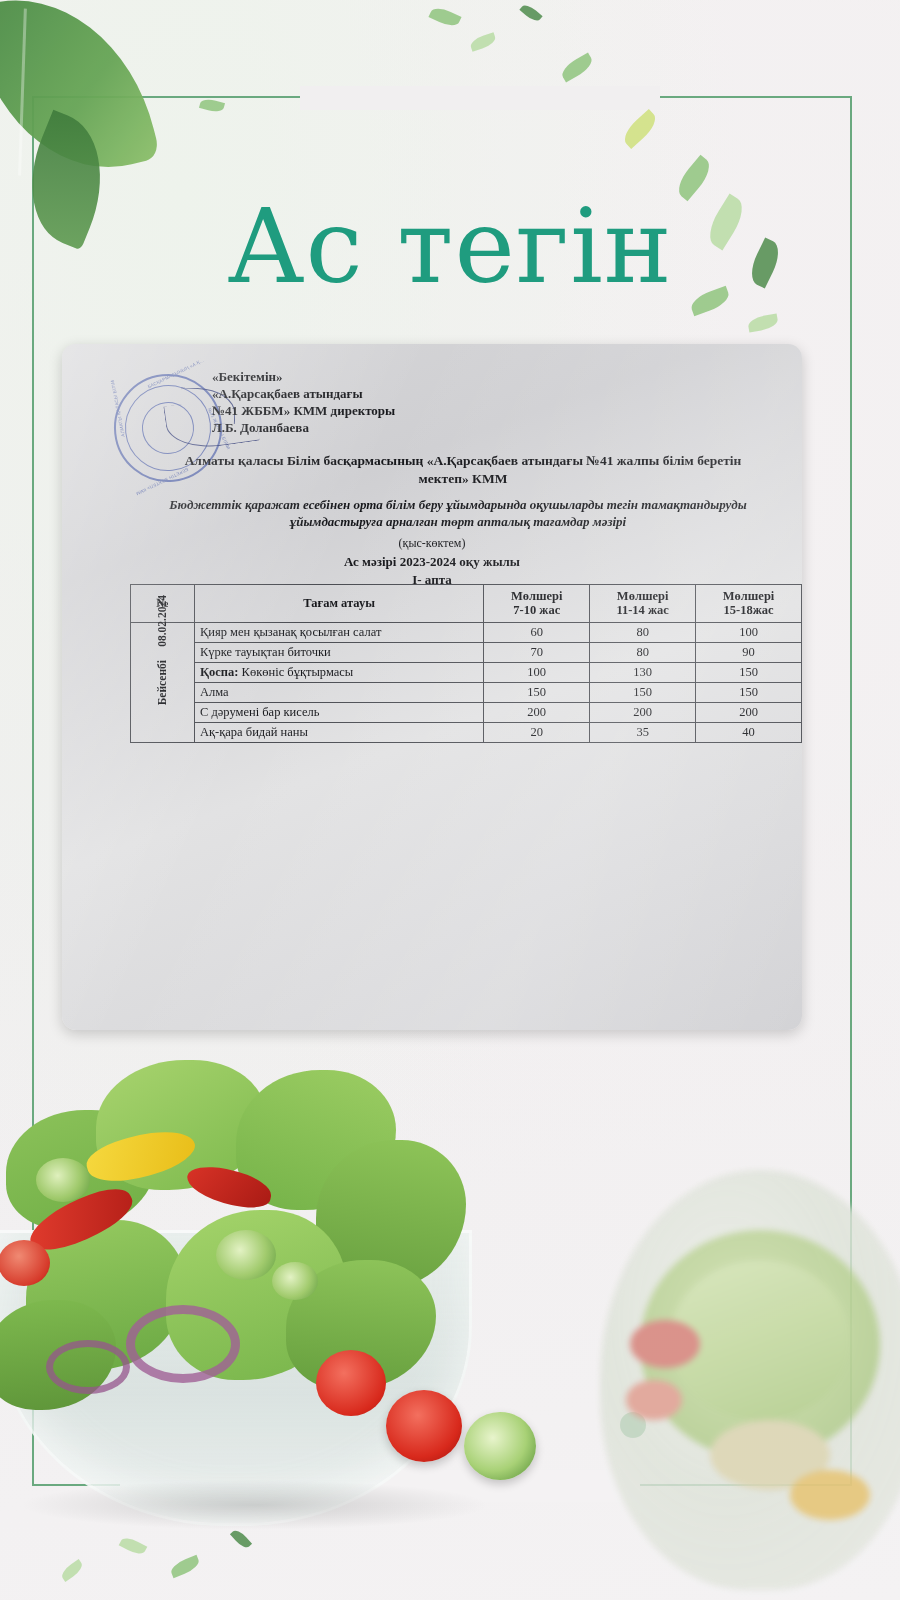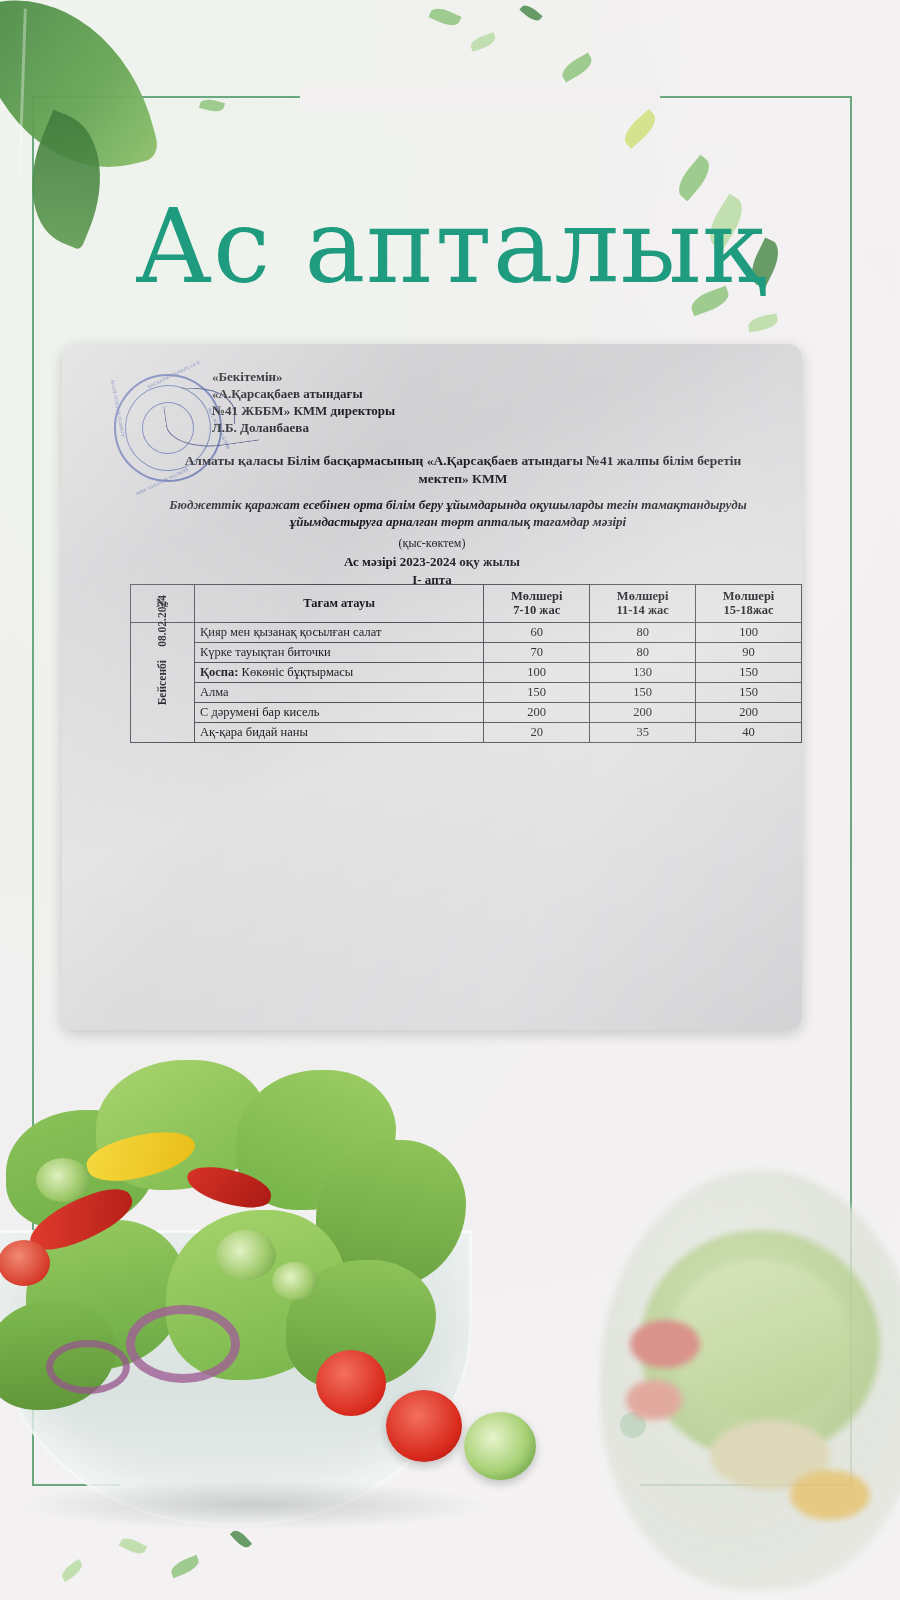--- a/index.html
+++ b/index.html
@@ -396,21 +396,21 @@
 <div class="leaf pale" style="left:700px;top:210px;width:52px;height:24px;transform:rotate(-58deg);"></div>
 <div class="leaf dark" style="left:742px;top:252px;width:46px;height:22px;transform:rotate(-64deg);"></div>
 <div class="leaf" style="left:690px;top:292px;width:40px;height:18px;transform:rotate(-20deg);"></div>
 <div class="leaf pale" style="left:748px;top:316px;width:30px;height:14px;transform:rotate(-10deg);"></div>
 <div class="leaf" style="left:200px;top:100px;width:24px;height:11px;transform:rotate(15deg);"></div>
 <div class="leaf pale" style="left:120px;top:1540px;width:26px;height:12px;transform:rotate(28deg);"></div>
 <div class="leaf" style="left:170px;top:1560px;width:30px;height:13px;transform:rotate(-22deg);"></div>
 <div class="leaf dark" style="left:230px;top:1534px;width:22px;height:10px;transform:rotate(48deg);"></div>
 <div class="leaf pale" style="left:60px;top:1565px;width:24px;height:11px;transform:rotate(-35deg);"></div>
 
-<div class="title">Ас апталық</div>
+<div class="title">Ас тегін</div>
 
 <div class="doc-card">
   <div class="doc-inner">
 
     <div class="stamp">
       <div class="stamp-text">
         <span style="transform:rotate(-95deg) translate(0,-48px)">АЛМАТЫ ҚАЛАСЫ БІЛІМ</span>
         <span style="transform:rotate(-20deg) translate(0,-48px)">БАСҚАРМАСЫНЫҢ «А.Қ...</span>
         <span style="transform:rotate(70deg) translate(0,-48px)">№41 ЖАЛПЫ БІЛІМ</span>
         <span style="transform:rotate(160deg) translate(0,-48px)">БЕРЕТІН МЕКТЕП» КММ</span>

